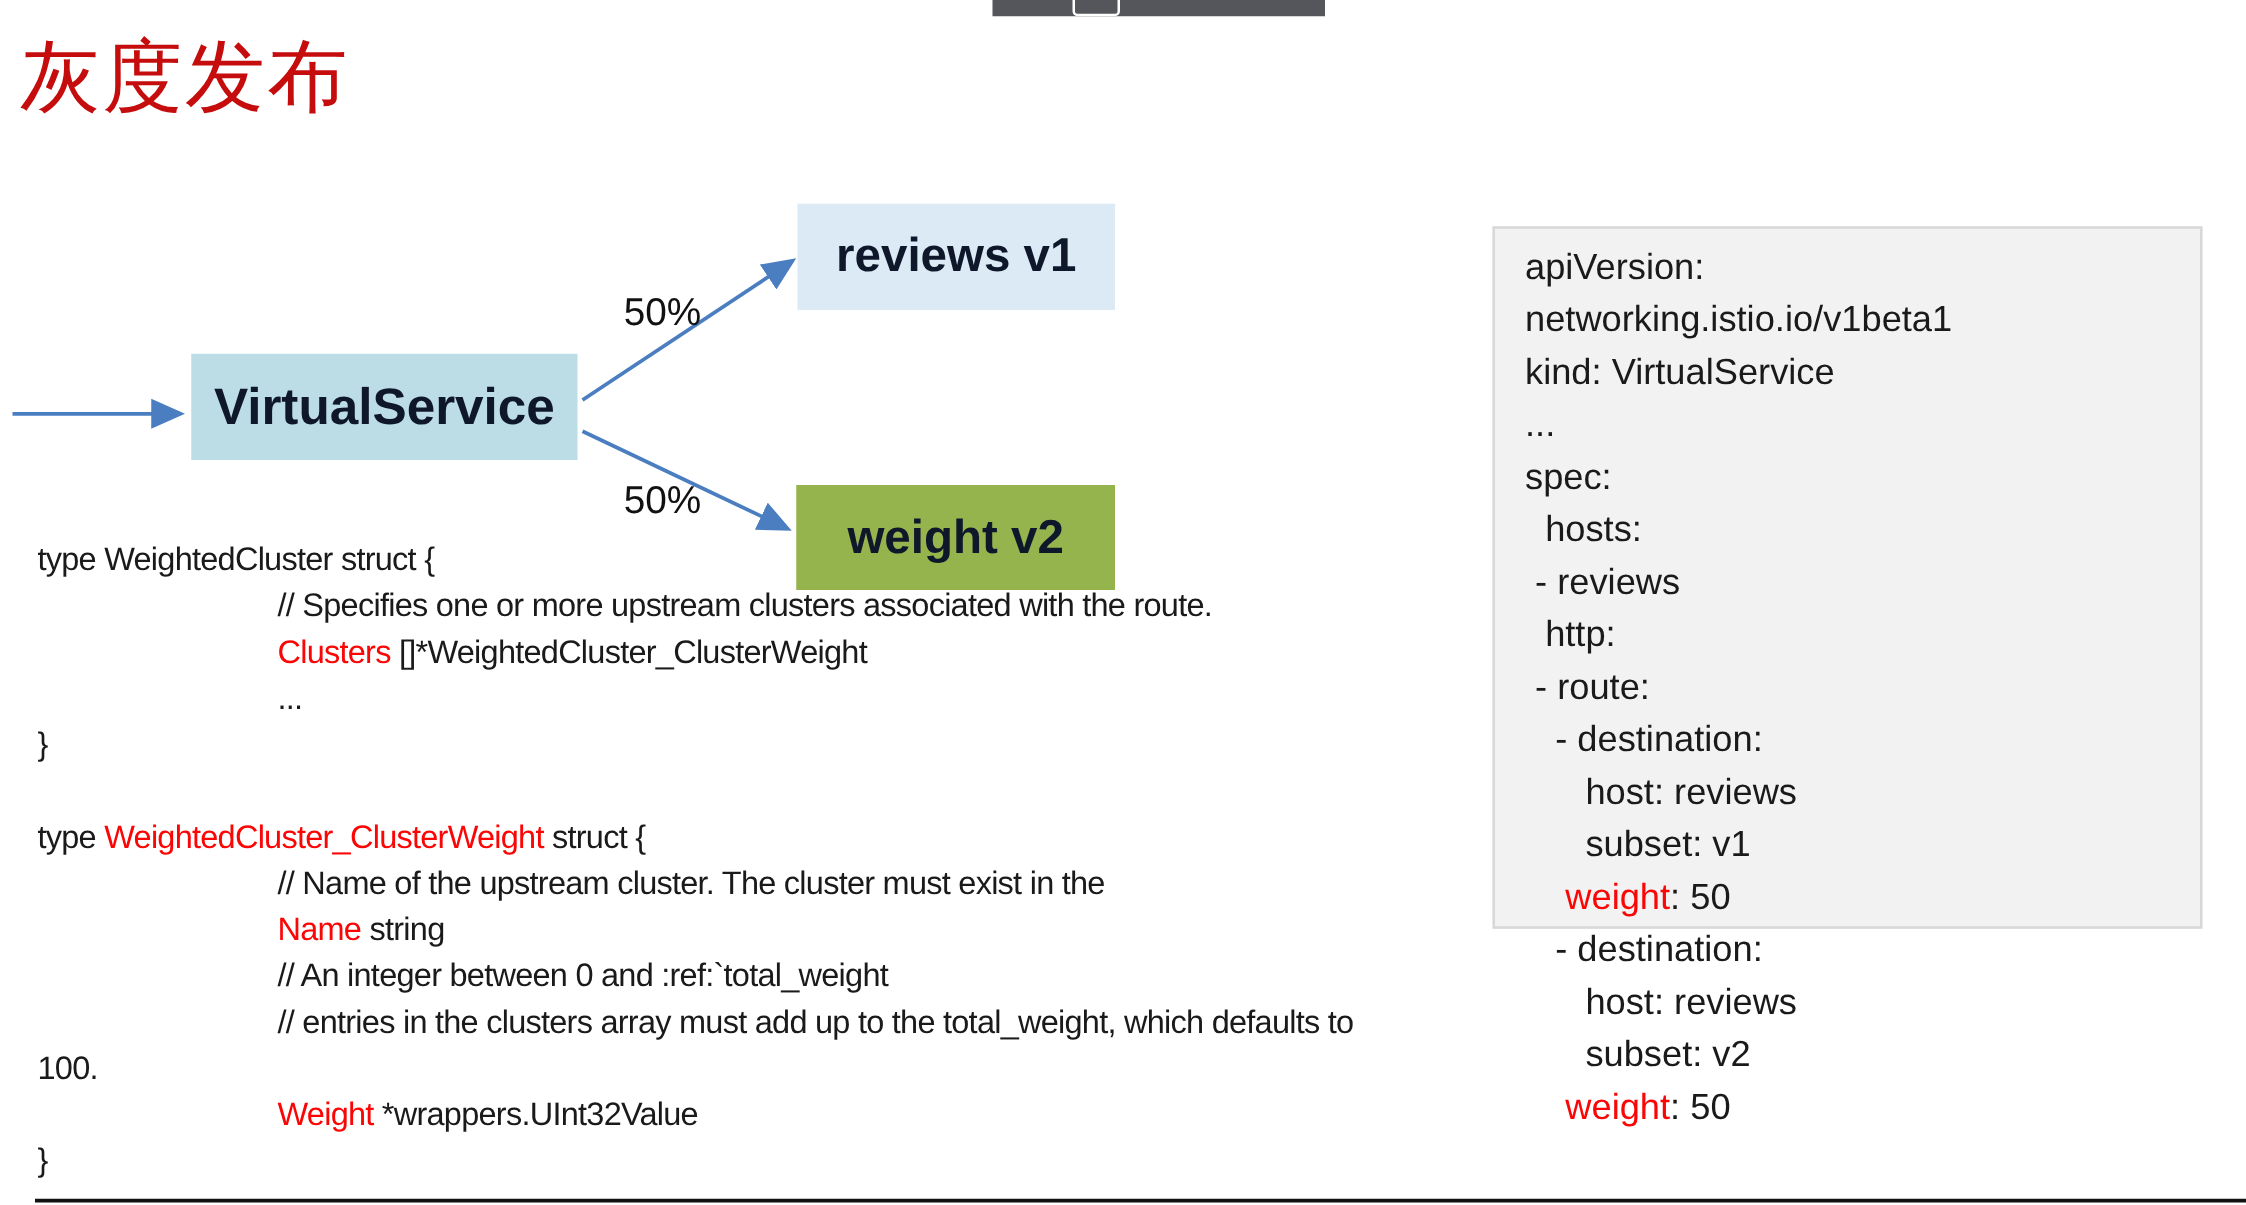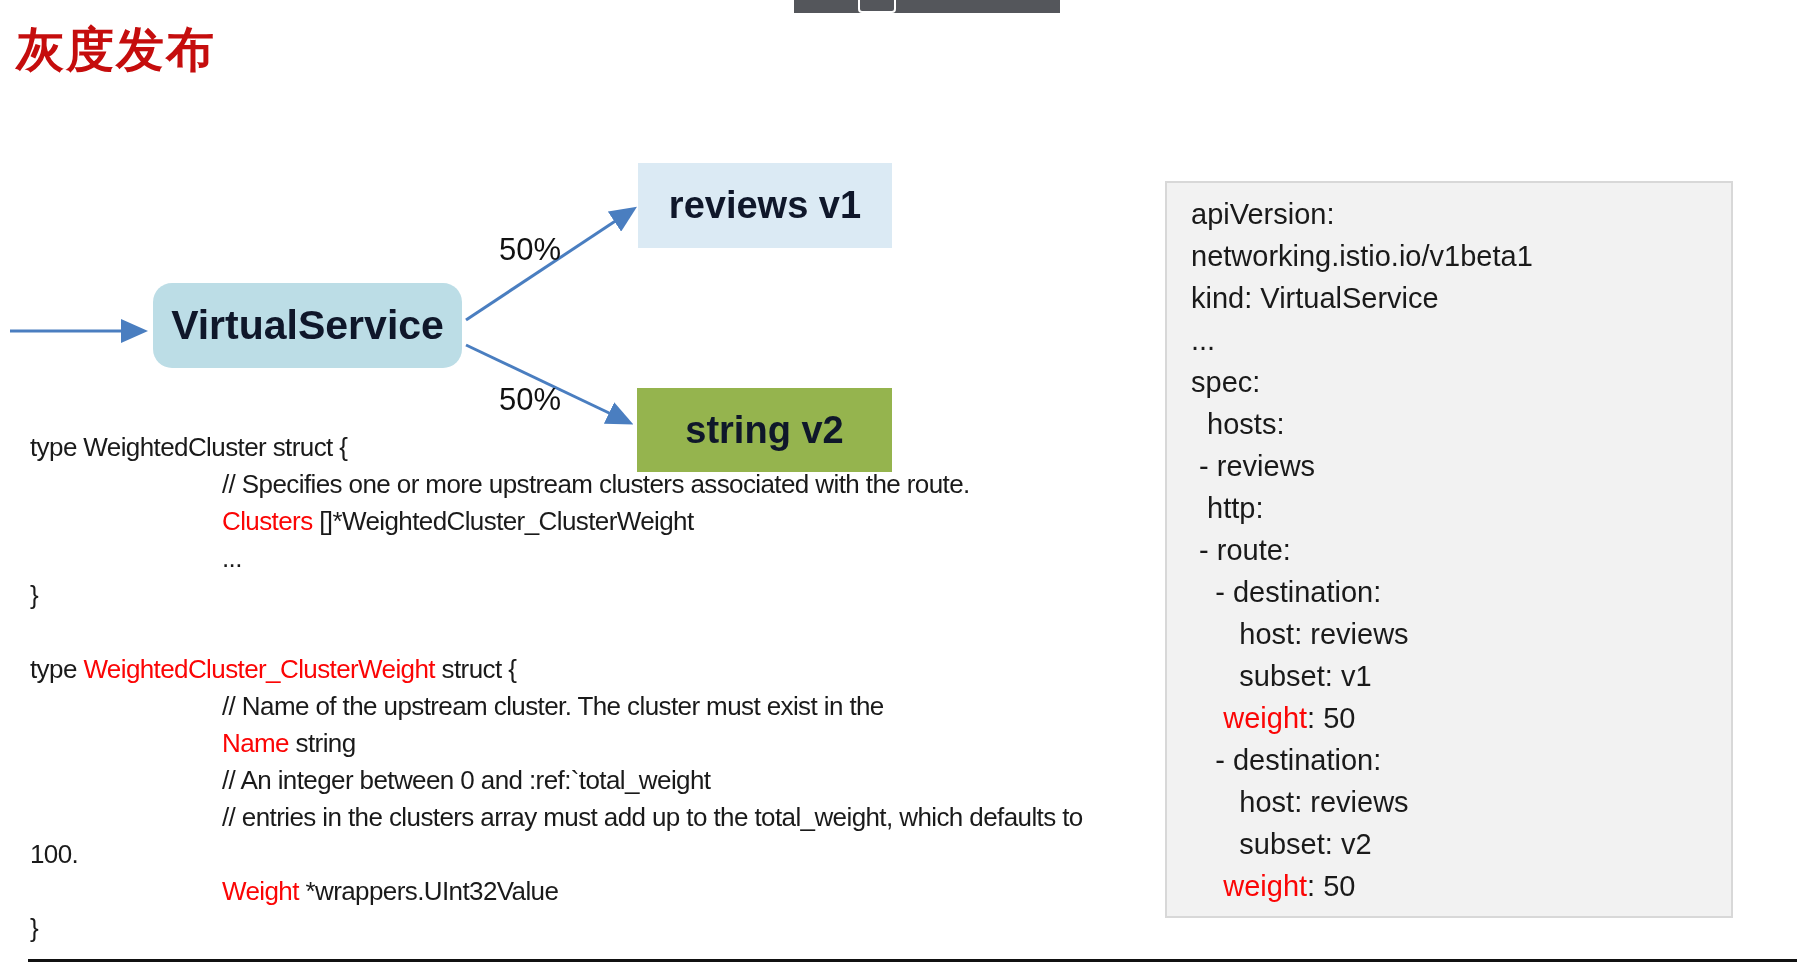--- a/index.html
+++ b/index.html
@@ -15,49 +15,49 @@
     background:var(--topbar_bg);overflow:hidden;cursor:pointer;
   }
   .topbar .monitor{
     position:absolute;left:64px;top:-6px;width:34px;height:15px;
     border:2px solid #ffffff;border-radius:4px;background:transparent;
   }
 
   
   .slide-title{
     position:absolute;left:16px;top:18px;
-    font-size:48px;font-weight:bold;color:var(--title_red);
+    font-size:64px;font-weight:normal;color:var(--title_red);
     letter-spacing:2px;
   }
 
   
   .dg-box{
     position:absolute;display:flex;align-items:center;justify-content:center;
     font-weight:bold;color:#0f172a;white-space:nowrap;
   }
-  .box-vs{left:153px;top:283px;width:309px;height:85px;background:var(--vs_fill);font-size:41px;border-radius:19px;}
+  .box-vs{left:153px;top:283px;width:309px;height:85px;background:var(--vs_fill);font-size:41px;}
   .box-v1{left:638px;top:163px;width:254px;height:85px;background:var(--v1_fill);font-size:38px;}
   .box-v2{left:637px;top:388px;width:255px;height:84px;background:var(--v2_fill);font-size:38px;}
   .arrow-layer{position:absolute;left:0;top:0;width:1000px;height:500px;pointer-events:none;}
   .pct{
     position:absolute;font-size:31px;color:#111;white-space:nowrap;text-align:right;
   }
   .pct-top{left:499px;top:232px;}
   .pct-bottom{left:499px;top:382px;}
 
   
   .go-code{
     position:absolute;left:30px;top:429px;width:1340px;z-index:3;
     font-size:26px;line-height:37px;letter-spacing:-0.6px;white-space:pre;
   }
   .go-code .code-line{height:37px;}
 
   
   .yaml-panel{
-    position:absolute;left:1165px;top:181px;width:568px;height:737px;
+    position:absolute;left:1194px;top:181px;width:568px;height:562px;
     background:var(--panel_bg);border:2px solid var(--panel_border);
     box-sizing:border-box;z-index:1;
   }
   .yaml-code{
     position:absolute;left:24px;top:10px;
     font-size:29px;line-height:42px;white-space:pre;
   }
   .yaml-code .code-line{height:42px;}
 
   
@@ -80,21 +80,21 @@
       <path d="M0,0 L9,4 L0,8 z" fill="#4a7ec0"></path>
     </marker>
   </defs>
   <line x1="10" y1="331" x2="142" y2="331" stroke="#4a7ec0" stroke-width="3" marker-end="url(#ah)"></line>
   <line x1="466" y1="320" x2="632" y2="210" stroke="#4a7ec0" stroke-width="3" marker-end="url(#ah)"></line>
   <line x1="466" y1="345" x2="628" y2="422" stroke="#4a7ec0" stroke-width="3" marker-end="url(#ah)"></line>
 </svg>
 
 <div class="dg-box box-vs">VirtualService</div>
 <div class="dg-box box-v1">reviews v1</div>
-<div class="dg-box box-v2">string v2</div>
+<div class="dg-box box-v2">weight v2</div>
 
 <div class="pct pct-top">50%</div>
 <div class="pct pct-bottom">50%</div>
 
 <div class="yaml-panel">
   <div class="yaml-code"><div class="code-line"><span>apiVersion:</span></div><div class="code-line"><span>networking.istio.io/v1beta1</span></div><div class="code-line"><span>kind: VirtualService</span></div><div class="code-line"><span>...</span></div><div class="code-line"><span>spec:</span></div><div class="code-line"><span>  hosts:</span></div><div class="code-line"><span> - reviews</span></div><div class="code-line"><span>  http:</span></div><div class="code-line"><span> - route:</span></div><div class="code-line"><span>   - destination:</span></div><div class="code-line"><span>      host: reviews</span></div><div class="code-line"><span>      subset: v1</span></div><div class="code-line"><span>    </span><span class="red">weight</span><span>: 50</span></div><div class="code-line"><span>   - destination:</span></div><div class="code-line"><span>      host: reviews</span></div><div class="code-line"><span>      subset: v2</span></div><div class="code-line"><span>    </span><span class="red">weight</span><span>: 50</span></div></div>
 </div>
 
 <div class="go-code"><div class="code-line"><span>type WeightedCluster struct {</span></div><div class="code-line" style="padding-left: 192px;"><span>// Specifies one or more upstream clusters associated with the route.</span></div><div class="code-line" style="padding-left: 192px;"><span class="red">Clusters</span><span> []*WeightedCluster_ClusterWeight</span></div><div class="code-line" style="padding-left: 192px;"><span>...</span></div><div class="code-line"><span>}</span></div><div class="code-line">&nbsp;</div><div class="code-line"><span>type </span><span class="red">WeightedCluster_ClusterWeight</span><span> struct {</span></div><div class="code-line" style="padding-left: 192px;"><span>// Name of the upstream cluster. The cluster must exist in the</span></div><div class="code-line" style="padding-left: 192px;"><span class="red">Name</span><span> string</span></div><div class="code-line" style="padding-left: 192px;"><span>// An integer between 0 and :ref:`total_weight</span></div><div class="code-line" style="padding-left: 192px;"><span>// entries in the clusters array must add up to the total_weight, which defaults to</span></div><div class="code-line"><span>100.</span></div><div class="code-line" style="padding-left: 192px;"><span class="red">Weight</span><span> *wrappers.UInt32Value</span></div><div class="code-line"><span>}</span></div></div>
 

